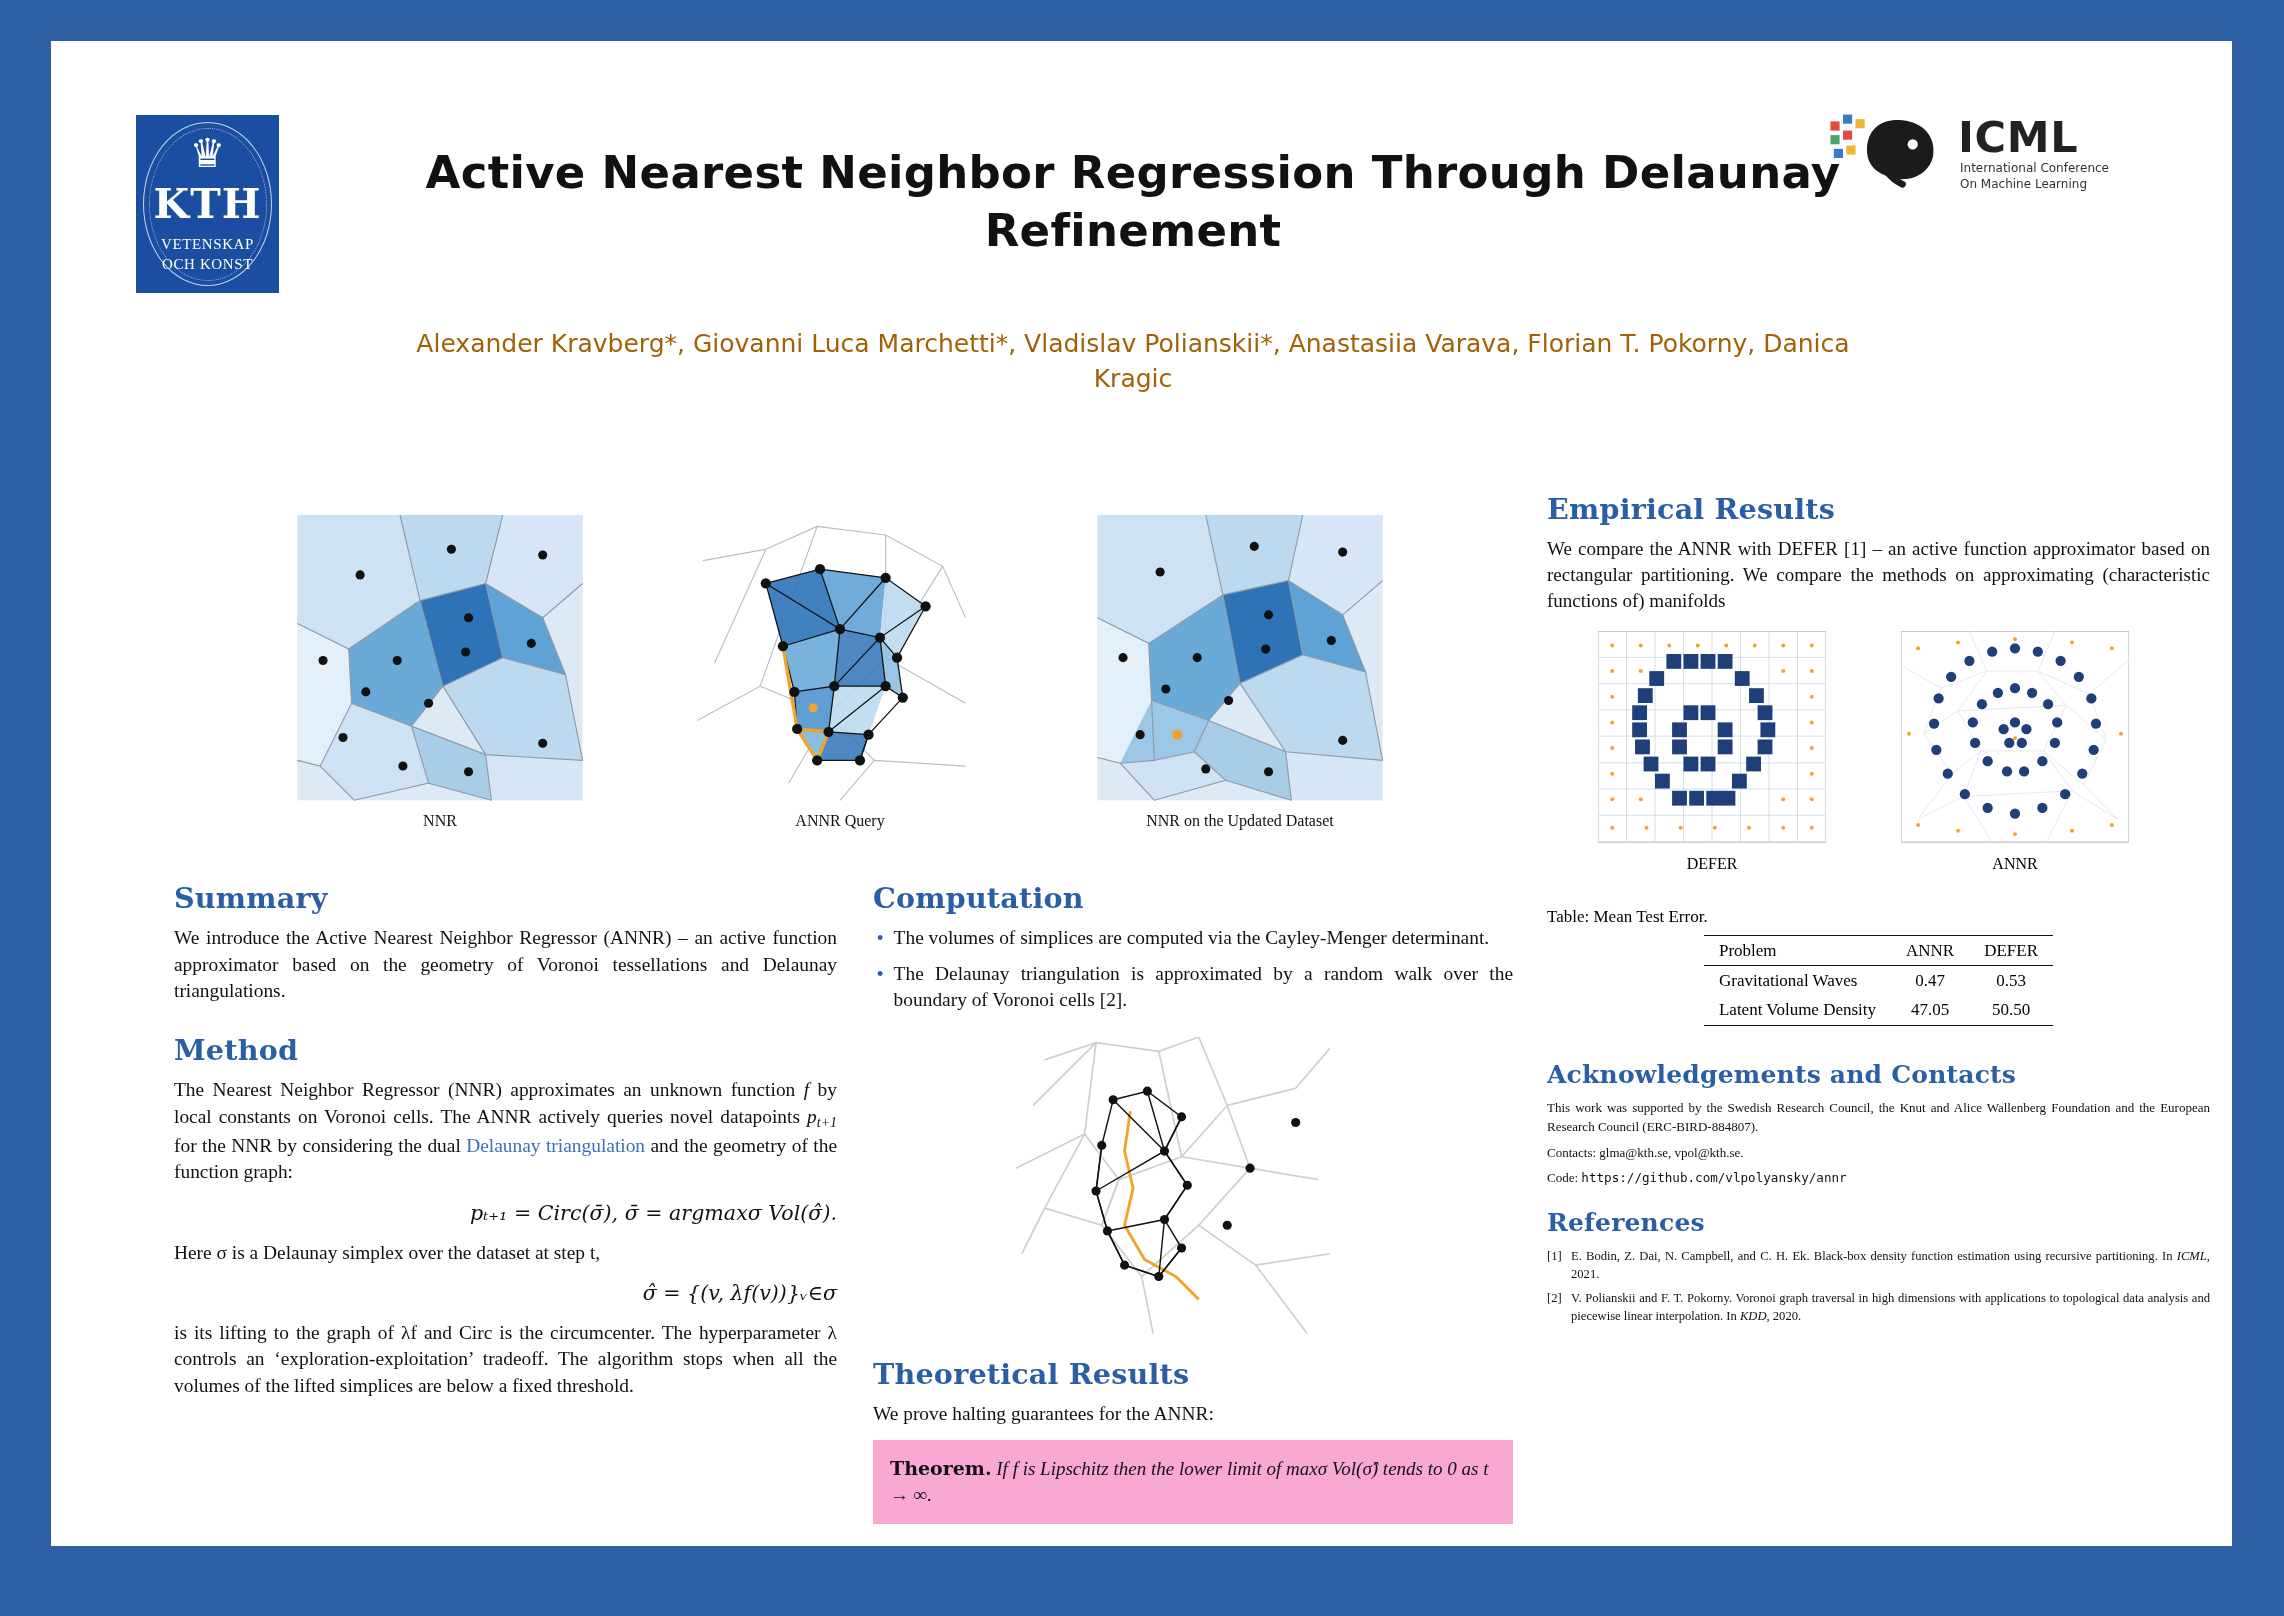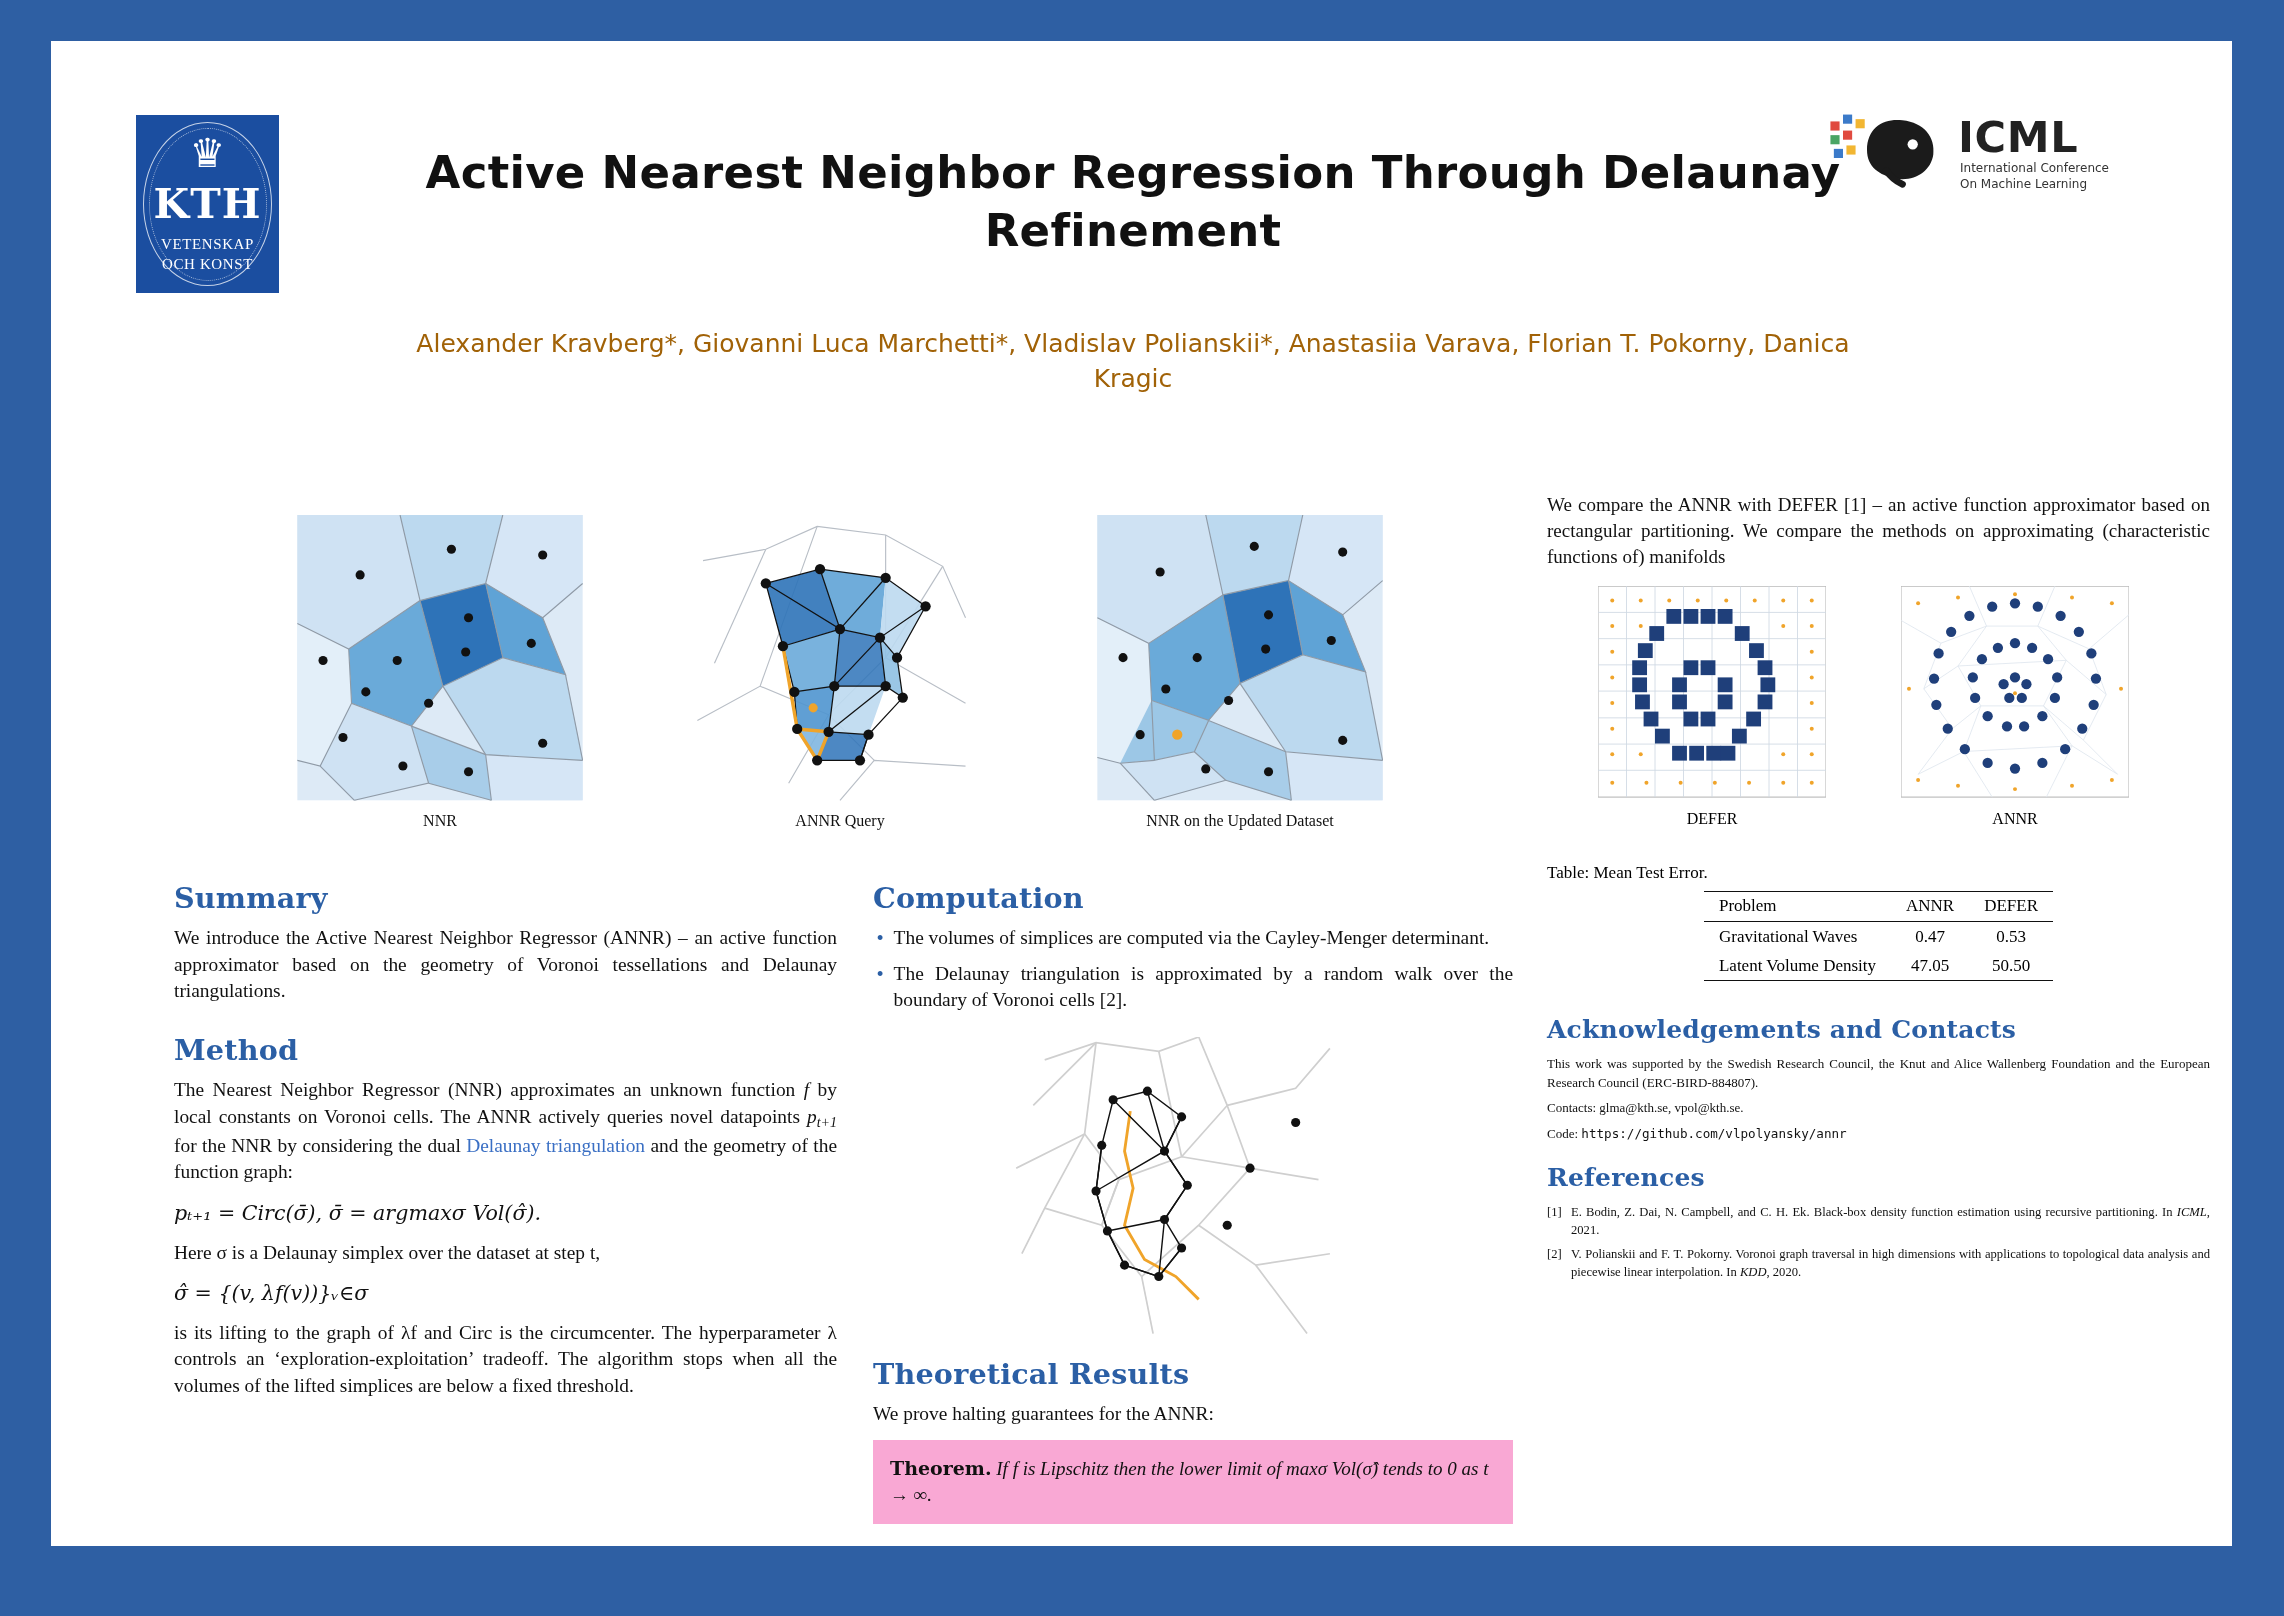--- a/index.html
+++ b/index.html
@@ -197,21 +197,21 @@
   ul.bullets li:before {
     content: "\2022";
     position: absolute;
     left: 3.4px;
     top: -1.1px;
     color: #2b5fa5;
     font-size: 20.6px;
   }
 
   .formula {
-    text-align: left;
+    text-align: right;
     font-size: 20.6px;
     font-family: "DejaVu Serif", serif;
     font-style: italic;
     margin: 15px 0 15px 0;
     color: #111;
   }
   .supsub { font-size: 0.72em; vertical-align: -0.3em; font-style: italic; }
 
   .theorem-box {
     background: #f9a8d4;
@@ -563,20 +563,21 @@
 
       <h2 class="section">Theoretical Results</h2>
       <p class="body">We prove halting guarantees for the ANNR:</p>
       <div class="theorem-box">
         <b>Theorem.</b>
         <i>If f is Lipschitz then the lower limit of maxσ Vol(σ̂) tends to 0 as t → ∞.</i>
       </div>
     </div>
 
     <div class="col col-right">
+      <h2 class="section">Empirical Results</h2>
       <p class="body" style="font-size:19px;">We compare the ANNR with DEFER [1] – an active function approximator based on rectangular partitioning. We compare the methods on approximating (characteristic functions of) manifolds</p>
 
       <div class="results-row">
 
         <div class="result-item" style="left:51px; width:228px;">
           <svg width="228" height="217" viewBox="0 0 400 380">
             <rect x="0" y="0" width="400" height="370" fill="#ffffff" stroke="#bbb" stroke-width="2"></rect>
             <g stroke="#cfd8e3" stroke-width="1.5">
               <path d="M50,0 V370 M100,0 V370 M150,0 V370 M200,0 V370 M250,0 V370 M300,0 V370 M350,0 V370"></path>
               <path d="M0,46 H400 M0,92 H400 M0,138 H400 M0,184 H400 M0,231 H400 M0,277 H400 M0,323 H400"></path>

